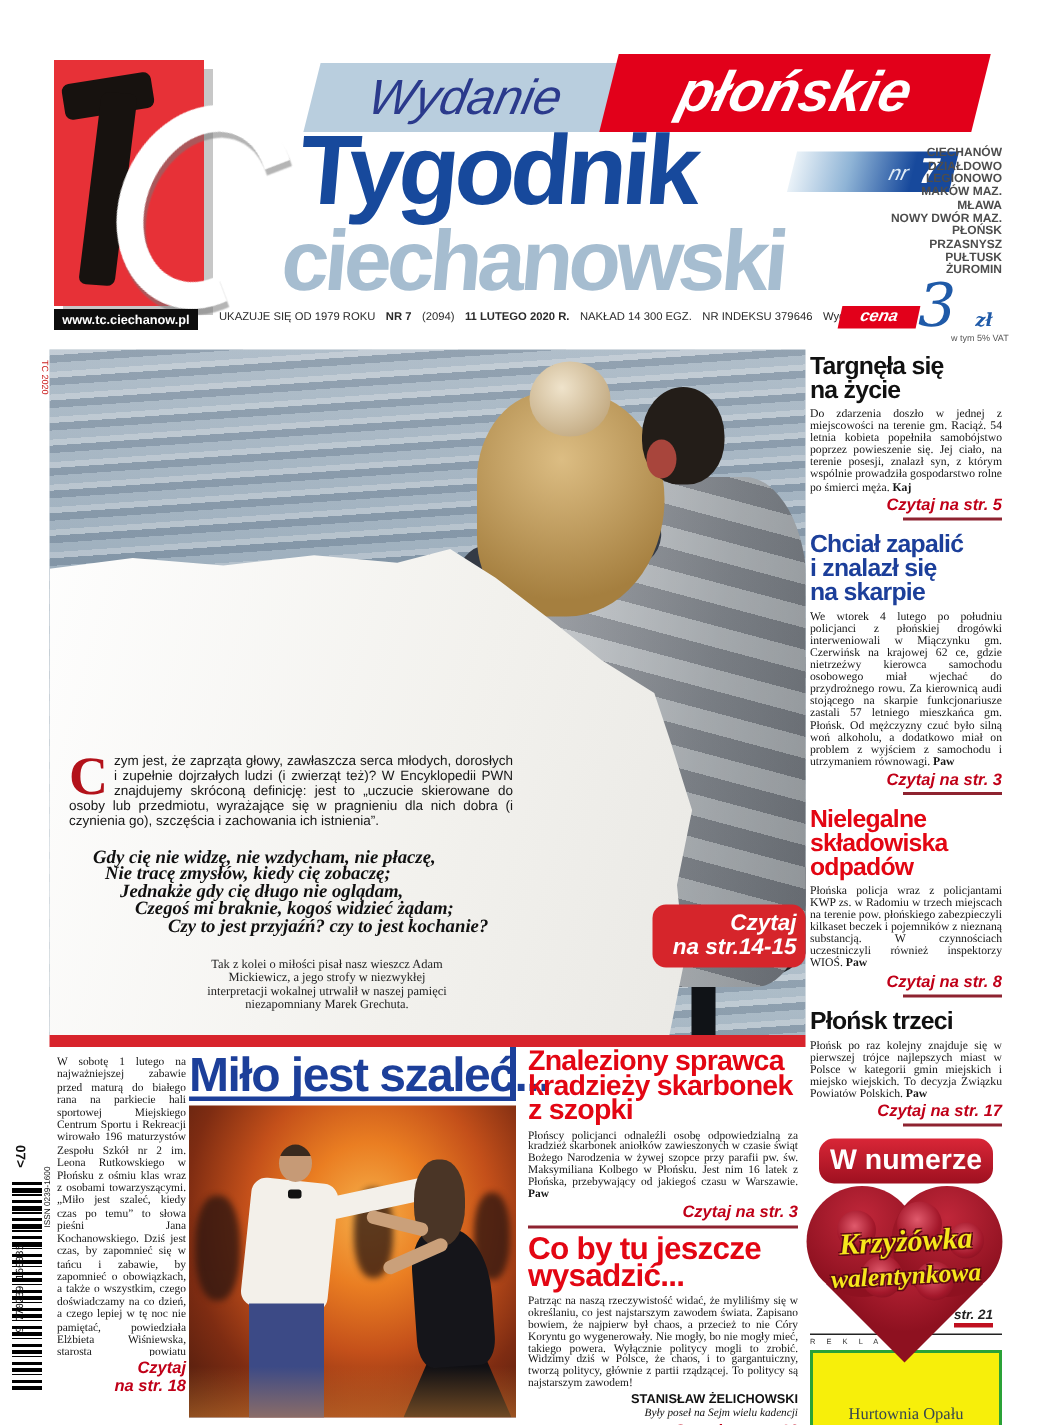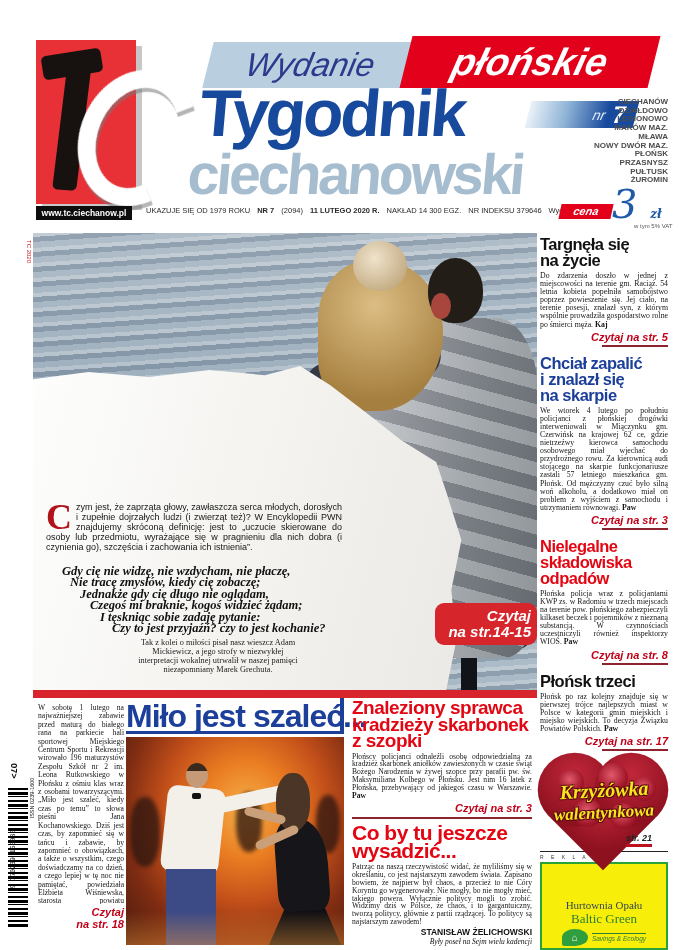--- a/index.html
+++ b/index.html
@@ -111,21 +111,21 @@
   .heart,.heart:before,.heart:after{background:radial-gradient(circle at 35% 35%,#c0273a,#8e1120 70%);}
   .heart{position:absolute;left:26px;top:22px;width:74px;height:74px;transform:rotate(45deg);}
   .heart:before,.heart:after{content:"";position:absolute;width:74px;height:74px;border-radius:50%;}
   .heart:before{left:-40px;top:0;} .heart:after{top:-40px;left:0;}
   .rose{position:absolute;border-radius:50%;background:radial-gradient(circle at 45% 40%,#e05a6c,#a4182b 60%,#6e0a16);}
   .krz1{position:absolute;left:0;top:20px;width:128px;text-align:center;z-index:2;
      font-family:"Liberation Serif",serif;font-style:italic;font-weight:bold;font-size:20px;
      color:#f6e71c;transform:rotate(-3deg);
      text-shadow:1px 1px 0 #5c0a12,-1px -1px 0 #5c0a12,1px -1px 0 #5c0a12,-1px 1px 0 #5c0a12;}
   .krz2{top:44px;font-size:17px;}
-  .str21{position:absolute;right:16px;bottom:-4px;z-index:2;font-size:9px;font-weight:bold;
+  .str21{position:absolute;right:6px;bottom:-4px;z-index:2;font-size:9px;font-weight:bold;
          font-style:italic;color:#222;border-bottom:3px solid #c01020;padding-bottom:1px;text-align:right;}
   .blkline{height:1px;background:#222;margin:8px 0 2px 0;}
   .reklama{font-size:5px;letter-spacing:3px;color:#333;margin-bottom:2px;}
   .adbox{border:2px solid #2aa237;background:#f7ef0a;text-align:center;padding:3px 2px 0 2px;}
   .ad-t1{font-family:"Liberation Serif",serif;font-size:11px;color:#37474f;margin-top:32px;}
   .ad-t2{font-family:"Liberation Serif",serif;font-size:13px;color:#2e7d32;}
   .ad-logo-row{display:flex;align-items:center;justify-content:center;gap:4px;margin:2px 0;}
   .ad-leaf{width:26px;height:17px;border-radius:50% 50% 50% 10%;background:#2f9e3f;color:#fff;
            font-size:10px;line-height:17px;}
   .ad-tag{font-size:6.5px;font-style:italic;color:#2e7d32;border-top:1px solid #2e7d32;padding-top:1px;}
@@ -243,21 +243,20 @@
 
   <div class="abs intro">
     <span class="dropcap">C</span><span>zym jest, że zaprząta głowy, zawłaszcza serca młodych, dorosłych i zupełnie dojrzałych ludzi (i zwierząt też)? W Encyklopedii PWN znajdujemy skróconą definicję: jest to „uczucie skierowane do osoby lub przedmiotu, wyrażające się w pragnieniu dla nich dobra (i czynienia go), szczęścia i zachowania ich istnienia”.</span>
   </div>
 
   <div class="abs poem">
     <div style="margin-left:0">Gdy cię nie widzę, nie wzdycham, nie płaczę,</div>
     <div style="margin-left:8px">Nie tracę zmysłów, kiedy cię zobaczę;</div>
     <div style="margin-left:18px">Jednakże gdy cię długo nie oglądam,</div>
     <div style="margin-left:28px">Czegoś mi braknie, kogoś widzieć żądam;</div>
-    <div style="margin-left:38px">I tęskniąc sobie zadaję pytanie:</div>
     <div style="margin-left:50px">Czy to jest przyjaźń? czy to jest kochanie?</div>
   </div>
 
   <div class="abs attrib">Tak z kolei o miłości pisał nasz wieszcz Adam Mickiewicz, a jego strofy w niezwykłej interpretacji wokalnej utrwalił w naszej pamięci niezapomniany Marek Grechuta.</div>
 
   <div class="abs badge1415">
     <div>Czytaj</div>
     <div>na str.14-15</div>
   </div>
 
@@ -295,20 +294,21 @@
     <div class="read-rule"></div>
 
     <div class="sb-title hl-black">Płońsk trzeci</div>
     <div class="sb-body">
       <span>Płońsk po raz kolejny znajduje się w pierwszej trójce najlepszych miast w Polsce w kategorii gmin miejskich i miejsko wiejskich. To decyzja Związku Powiatów Polskich.</span>
       <span class="author">Paw</span>
     </div>
     <div class="read">Czytaj na str. 17</div>
     <div class="read-rule"></div>
 
+    <div class="wnumerze">W numerze</div>
 
     <div class="roses">
       <div class="heart"></div>
       <div class="rose" style="left:18px;top:10px;width:26px;height:26px;"></div>
       <div class="rose" style="left:58px;top:4px;width:30px;height:30px;"></div>
       <div class="rose" style="left:92px;top:18px;width:24px;height:24px;"></div>
       <div class="rose" style="left:34px;top:40px;width:28px;height:28px;"></div>
       <div class="rose" style="left:70px;top:44px;width:26px;height:26px;"></div>
       <div class="krz1">Krzyżówka</div>
       <div class="krz1 krz2">walentynkowa</div>

